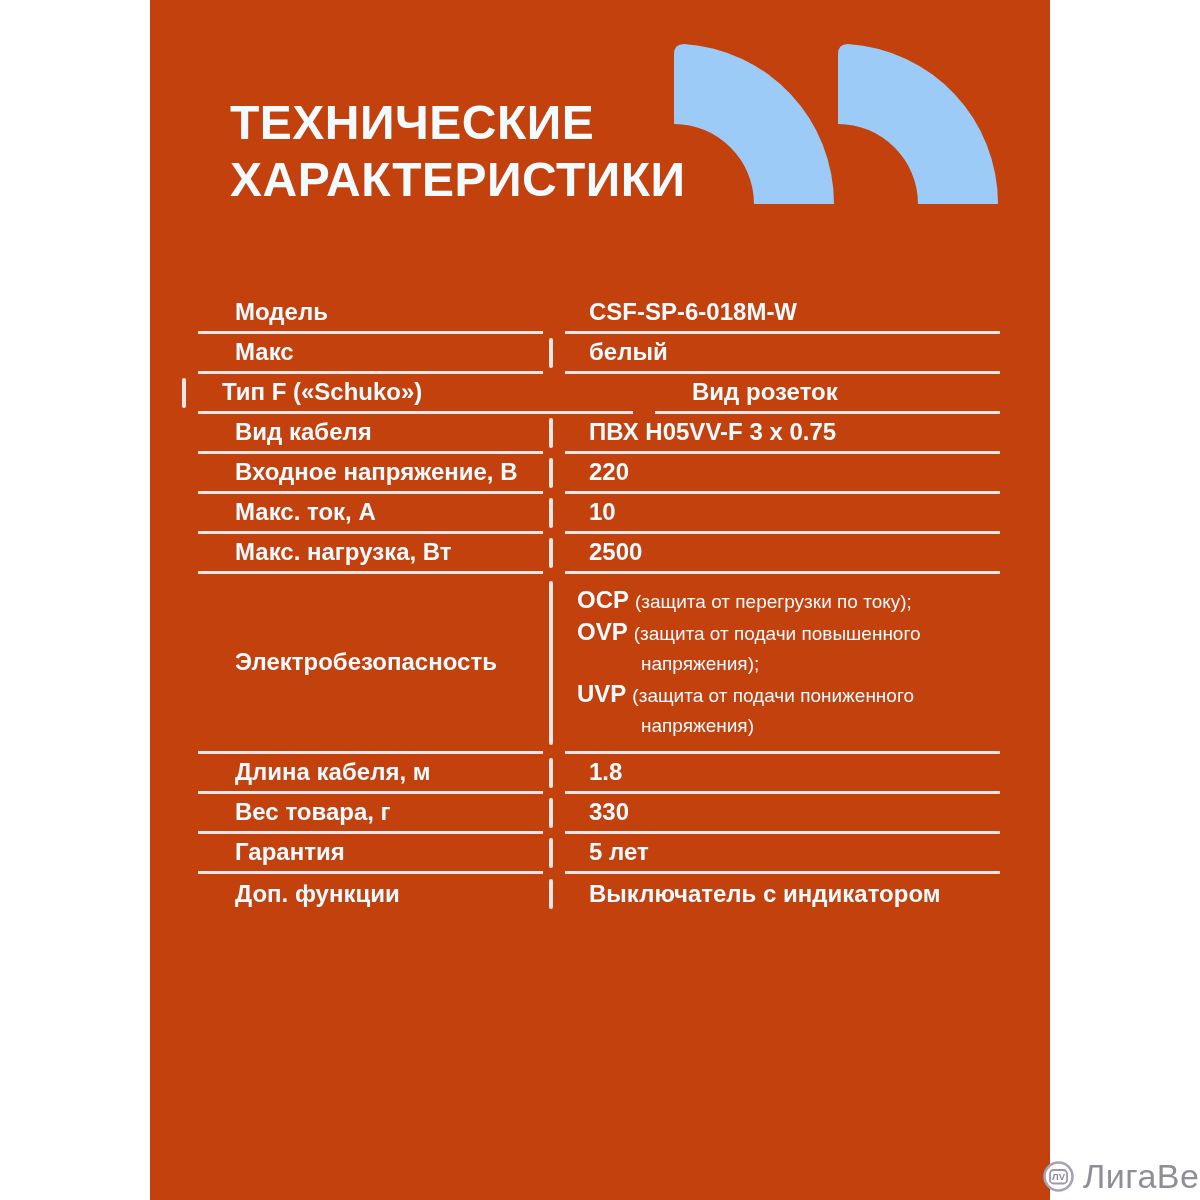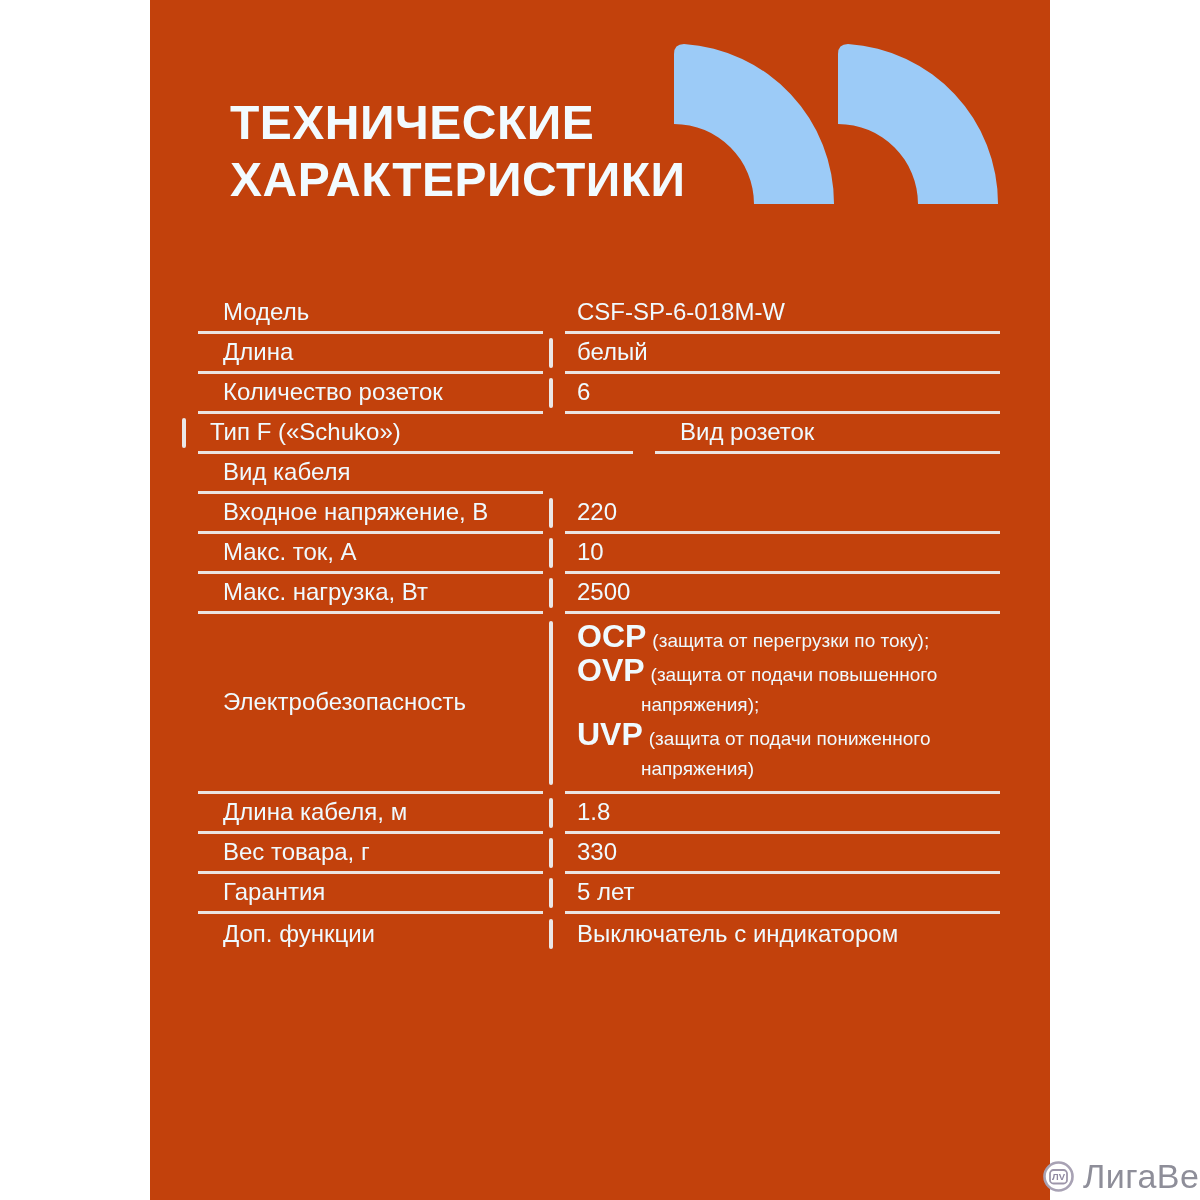--- a/index.html
+++ b/index.html
@@ -28,38 +28,38 @@
     box-sizing:border-box;
     border-bottom:3px solid rgba(240,250,255,0.88);
     display:flex;align-items:center;
   }
   .row.no-border .cell{border-bottom:none;text-align:center;}
   .label-cell{flex:0 0 345px;padding-left:25px;}
   .value-cell{flex:1;padding-left:12px;position:relative;}
   .row{height:40px;}
   .row.big{height:180px;}
   .label-text,.value-text{
-    font-size:24px;font-weight:normal;color:#EFFAFF;line-height:1.1;
+    font-size:24px;font-weight:bold;color:#EFFAFF;line-height:1.1;margin-left:12px;
   }
   
   .value-cell::before{
     content:"";position:absolute;left:-16px;top:50%;
     transform:translateY(-50%);
     width:4px;height:30px;background:rgba(240,250,255,0.9);
     border-radius:2px;
   }
   .row.first .value-cell::before{display:none;}
   .row.big .value-cell::before{height:164px;}
   
   .items{display:flex;flex-direction:column;justify-content:center;width:100%;}
   .item{
     padding-left:64px;text-indent:-64px;
     line-height:29px;color:#EFFAFF;
   }
-  .item .code{font-size:32px;font-weight:bold;margin-right:6px;}
+  .item .code{font-size:24px;font-weight:bold;margin-right:6px;}
   .item .note{font-size:19px;font-weight:normal;}
   
   .logo{
     position:absolute;left:1042px;top:1158px;height:36px;
     display:flex;align-items:center;gap:8px;white-space:nowrap;
   }
   .logo-text{font-size:34px;color:#8E8E99;letter-spacing:0.5px;}
 </style>
 </head>
 <body>
@@ -82,48 +82,43 @@
       <div class="cell label-cell">
           <span class="label-text">Модель</span>
         </div>
       <div class="cell value-cell">
           <span class="value-text">CSF-SP-6-018M-W</span>
         </div>
     </div>
 
     <div class="row">
       <div class="cell label-cell">
-          <span class="label-text">Длина</span>
+          <span class="label-text">Макс</span>
         </div>
       <div class="cell value-cell">
           <span class="value-text">белый</span>
         </div>
     </div>
 
-    <div class="row">
-      <div class="cell label-cell">
-          <span class="label-text">Количество розеток</span>
-        </div>
-      <div class="cell value-cell">
-          <span class="value-text">6</span>
-        </div>
-    </div>
 
     <div class="row">
       <div class="cell value-cell">
           <span class="value-text">Тип F («Schuko»)</span>
         </div>
       <div class="cell label-cell">
           <span class="label-text">Вид розеток</span>
         </div>
     </div>
 
     <div class="row">
       <div class="cell label-cell">
           <span class="label-text">Вид кабеля</span>
+        </div>
+      <div class="cell value-cell">
+          <span class="value-text">ПВХ H05VV-F 3 x 0.75</span>
         </div>
     </div>
 
     <div class="row">
       <div class="cell label-cell">
           <span class="label-text">Входное напряжение, В</span>
         </div>
       <div class="cell value-cell">
           <span class="value-text">220</span>
         </div>

